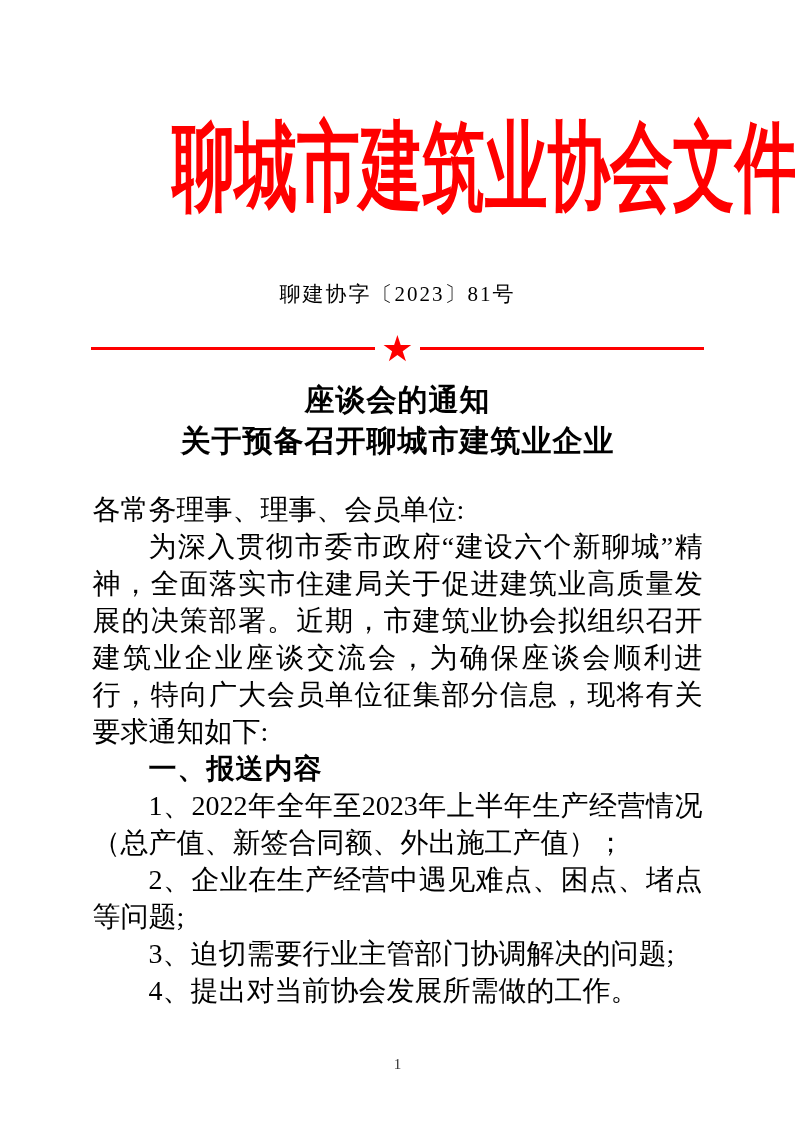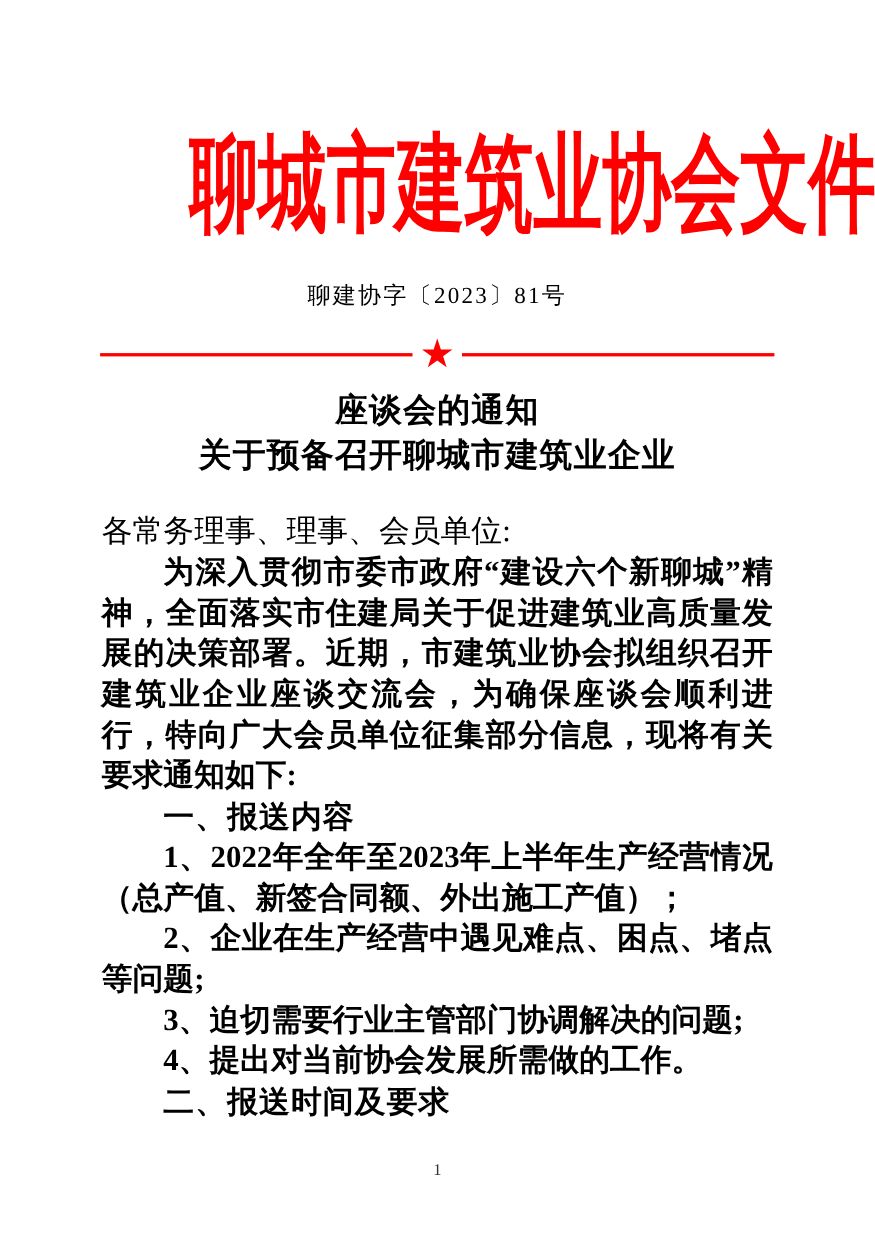--- a/index.html
+++ b/index.html
@@ -32,21 +32,21 @@
     line-height: 1.08;
     font-weight: 900;
     color: var(--header-red);
     white-space: nowrap;
     transform: scaleX(0.645);
     transform-origin: center;
     font-family: "Liberation Serif", "DejaVu Serif", serif;
   }
   
   .doc-number {
-    margin-top: 32px;
+    margin-top: 58px;
     text-align: center;
     font-size: 21px;
     line-height: 30px;
     letter-spacing: 2px;
     color: var(--text-black);
   }
   
   .divider {
     width: 613px;
     height: 36px;
@@ -81,21 +81,21 @@
     width: 610px;
     margin: 30px auto 0 auto;
     font-size: 28px;
     line-height: 37px;
     text-align: justify;
     text-justify: inter-character;
     color: var(--text-black);
   }
   .doc-body p { margin: 0; padding: 0; }
   .p-salutation { text-indent: 0; }
-  .p-indent { text-indent: 2em; font-weight: bold; }
+  .p-indent { text-indent: 2em; }
   .p-heading {
     text-indent: 2em;
     font-weight: bold;
     font-family: "Liberation Sans", "DejaVu Sans", sans-serif;
     letter-spacing: 1px;
   }
   
   .page-number {
     position: absolute;
     left: 0;
@@ -129,18 +129,17 @@
   </div>
 
   <div class="doc-body">
     <p class="p-salutation">各常务理事、理事、会员单位:</p>
     <p class="p-indent">为深入贯彻市委市政府“建设六个新聊城”精神，全面落实市住建局关于促进建筑业高质量发展的决策部署。近期，市建筑业协会拟组织召开建筑业企业座谈交流会，为确保座谈会顺利进行，特向广大会员单位征集部分信息，现将有关要求通知如下:</p>
     <p class="p-heading">一、报送内容</p>
     <p class="p-indent">1、2022年全年至2023年上半年生产经营情况（总产值、新签合同额、外出施工产值）；</p>
     <p class="p-indent">2、企业在生产经营中遇见难点、困点、堵点等问题;</p>
     <p class="p-indent">3、迫切需要行业主管部门协调解决的问题;</p>
     <p class="p-indent">4、提出对当前协会发展所需做的工作。</p>
-    <p class="p-heading">二、报送时间及要求</p>
   </div>
 
   <div class="page-number">1</div>
 
 </div>
 
 </body></html>

